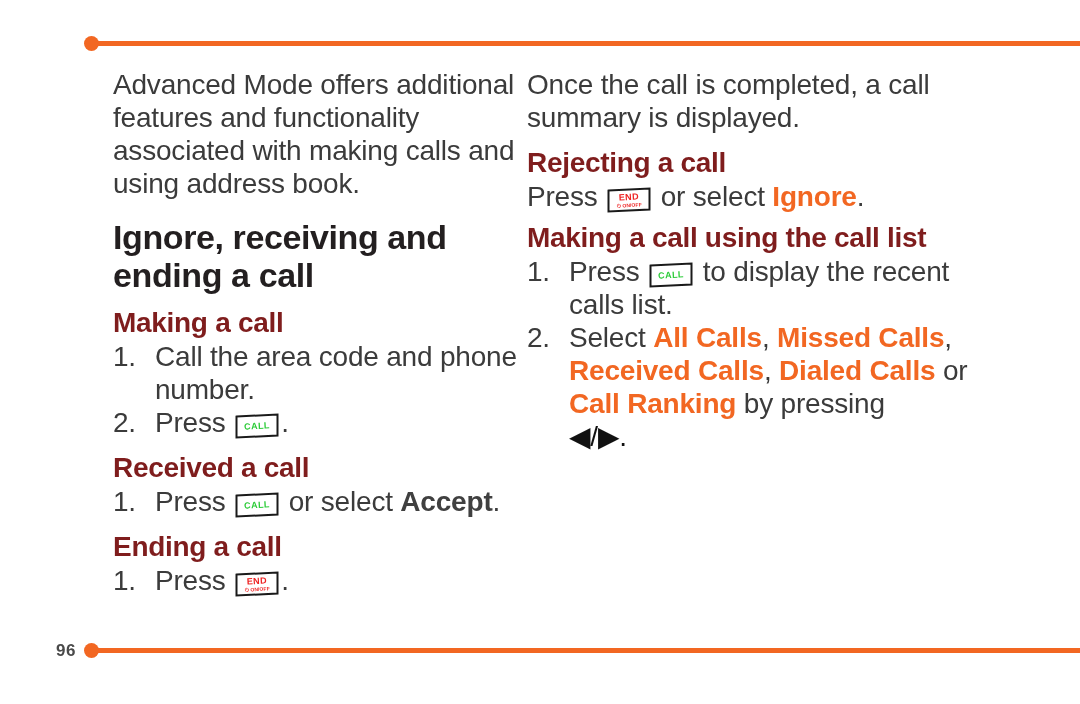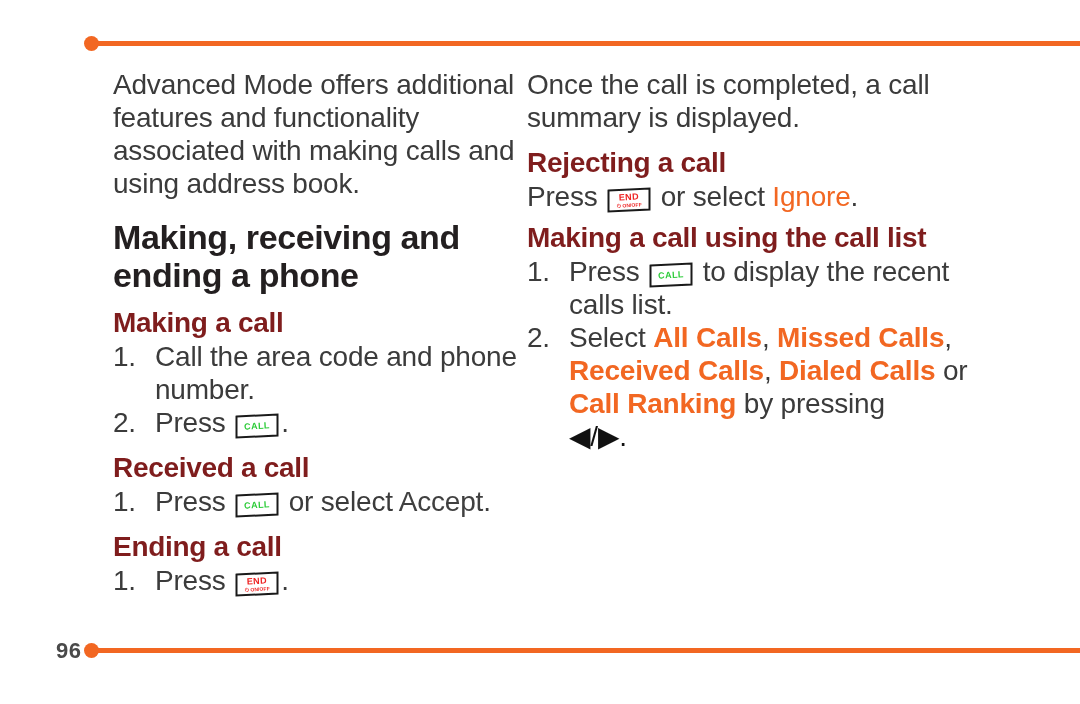--- a/index.html
+++ b/index.html
@@ -23,21 +23,21 @@
     position:absolute;left:-8px;top:-5px;width:15px;height:15px;border-radius:50%;
     background:var(--accent,#F26722);
   }
 
   
   .footer{
     position:absolute;left:56px;top:640px;width:1024px;height:22px;
   }
   .footer .pageno{
     position:absolute;left:0;top:0;
-    font-size:22px;font-weight:700;color:#4a4a4a;letter-spacing:.5px;
+    font-size:17px;font-weight:700;color:#4a4a4a;letter-spacing:.5px;
     line-height:22px;
   }
   .footer .rule{
     position:absolute;left:36px;top:8px;width:988px;height:5px;
     background:var(--accent,#F26722);
   }
   .footer .rule .dot{
     position:absolute;left:-8px;top:-5px;width:15px;height:15px;border-radius:50%;
     background:var(--accent,#F26722);
   }
@@ -86,21 +86,21 @@
     color:#3b3b3b;
     letter-spacing:-0.2px;
     margin:0;
   }
   ol.steps > li .num{
     position:absolute;left:0;top:0;width:38px;text-align:left;
     color:#3b3b3b;
   }
 
   .hl{color:#F26722;font-weight:700;}
-  .hl-light{color:#F26722;font-weight:400;}
+  .hl-light{color:#F26722;font-weight:700;}
 
   
   .key{
     display:inline-block;
     position:relative;
     width:46px;height:26px;
     vertical-align:-7px;
     margin:0 1px;
   }
   .key svg{display:block;position:absolute;left:0;top:0;}
@@ -132,21 +132,21 @@
 <div class="page">
 
   <div class="toprule" style="background: rgb(242, 103, 34);">
     <span class="dot" style="background: rgb(242, 103, 34);"></span>
   </div>
 
   <div class="col col-left">
 
     <p class="body">Advanced Mode offers additional features and functionality associated with making calls and using address book.</p>
 
-    <h1 class="title">Making, receiving and ending a phone</h1>
+    <h1 class="title">Ignore, receiving and ending a call</h1>
 
     <h2 class="sub">Making a call</h2>
     <ol class="steps">
       <li>
         <span class="num">1.</span><span>Call the area code and phone number.</span>
       </li>
       <li>
         <span class="num">2.</span><span>Press </span><span class="key key-call">
           <svg width="46" height="26" viewBox="0 0 46 26">
               <path d="M2.5 3.6 L43.5 1.5 L43.5 22.5 L2.5 24.5 Z" fill="#ffffff" stroke="#1a1a1a" stroke-width="2"></path>

